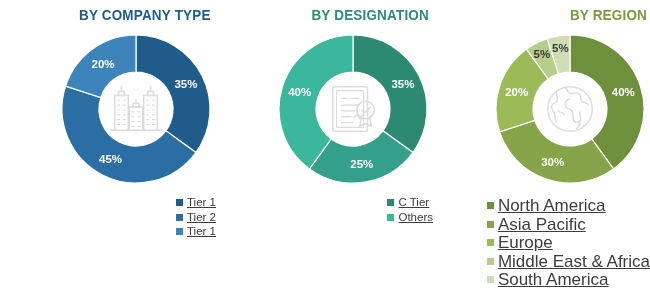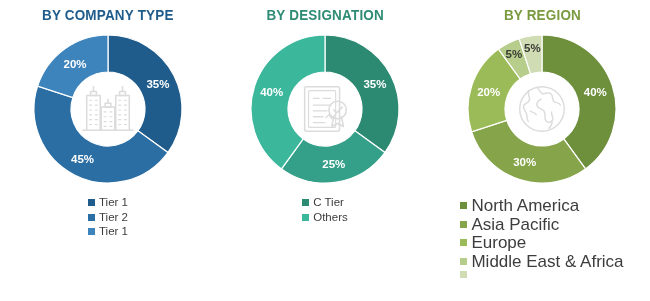--- a/index.html
+++ b/index.html
@@ -25,21 +25,21 @@
     justify-content: space-between;
     box-sizing: border-box;
     padding: 0;
   }
   .panel {
     position: relative;
     width: 216px;
     height: 301px;
     display: flex;
     flex-direction: column;
-    align-items: center;
+    align-items: flex-end;
     box-sizing: border-box;
   }
   .panel-title {
     font-family: "Liberation Sans", sans-serif;
     font-size: 14.5px;
     font-weight: bold;
     letter-spacing: 0.2px;
     text-align: center;
     margin-top: 7px;
     margin-bottom: 0;
@@ -99,20 +99,21 @@
     width: 7px;
     height: 7px;
     margin-right: 4px;
     flex: 0 0 auto;
   }
   .legend-label {
     font-family: "Liberation Sans", sans-serif;
     font-size: 11.5px;
     color: #3d3d3d;
     white-space: nowrap;
+    text-decoration: underline;
   }
   .legend-region .legend-label { font-size: 17px; }
   .legend-region .legend-row { margin-bottom: 1.5px; }
 </style>
 </head>
 <body>
 
 <div class="board">
 
   <div class="panel">
@@ -269,17 +270,18 @@
       <div class="legend-row">
         <span class="legend-swatch" style="background: rgb(155, 187, 89);"></span>
         <span class="legend-label">Europe</span>
       </div>
       <div class="legend-row">
         <span class="legend-swatch" style="background: rgb(183, 205, 139);"></span>
         <span class="legend-label">Middle East &amp; Africa</span>
       </div>
       <div class="legend-row">
         <span class="legend-swatch" style="background: rgb(207, 220, 180);"></span>
+        <span class="legend-label">South America</span>
       </div>
     </div>
   </div>
 
 </div>
 
 </body></html>

